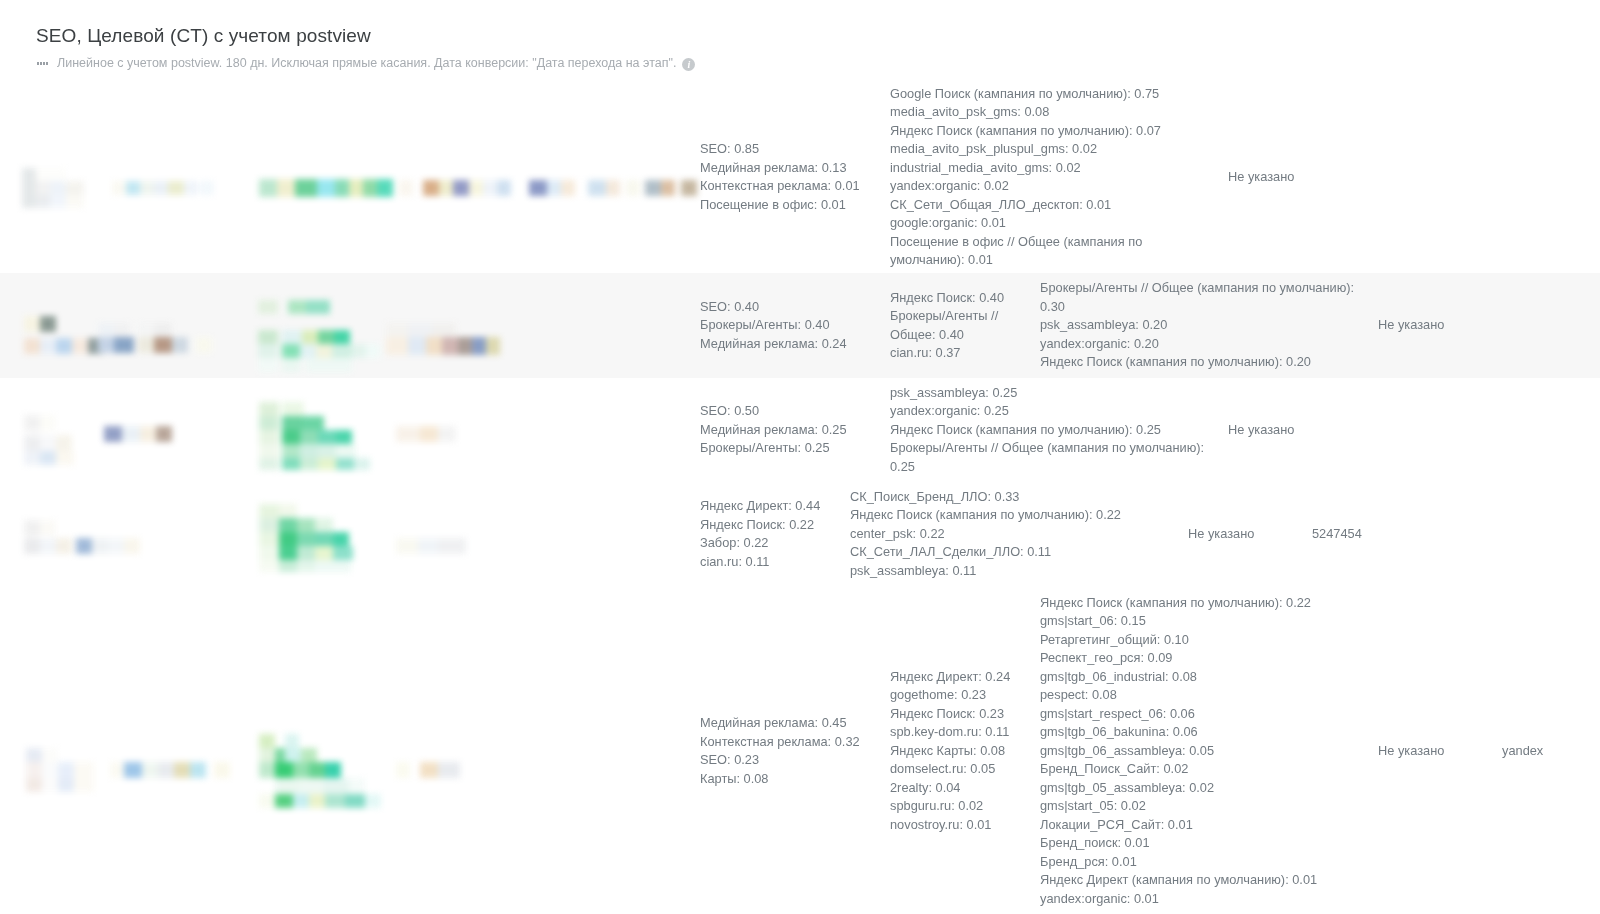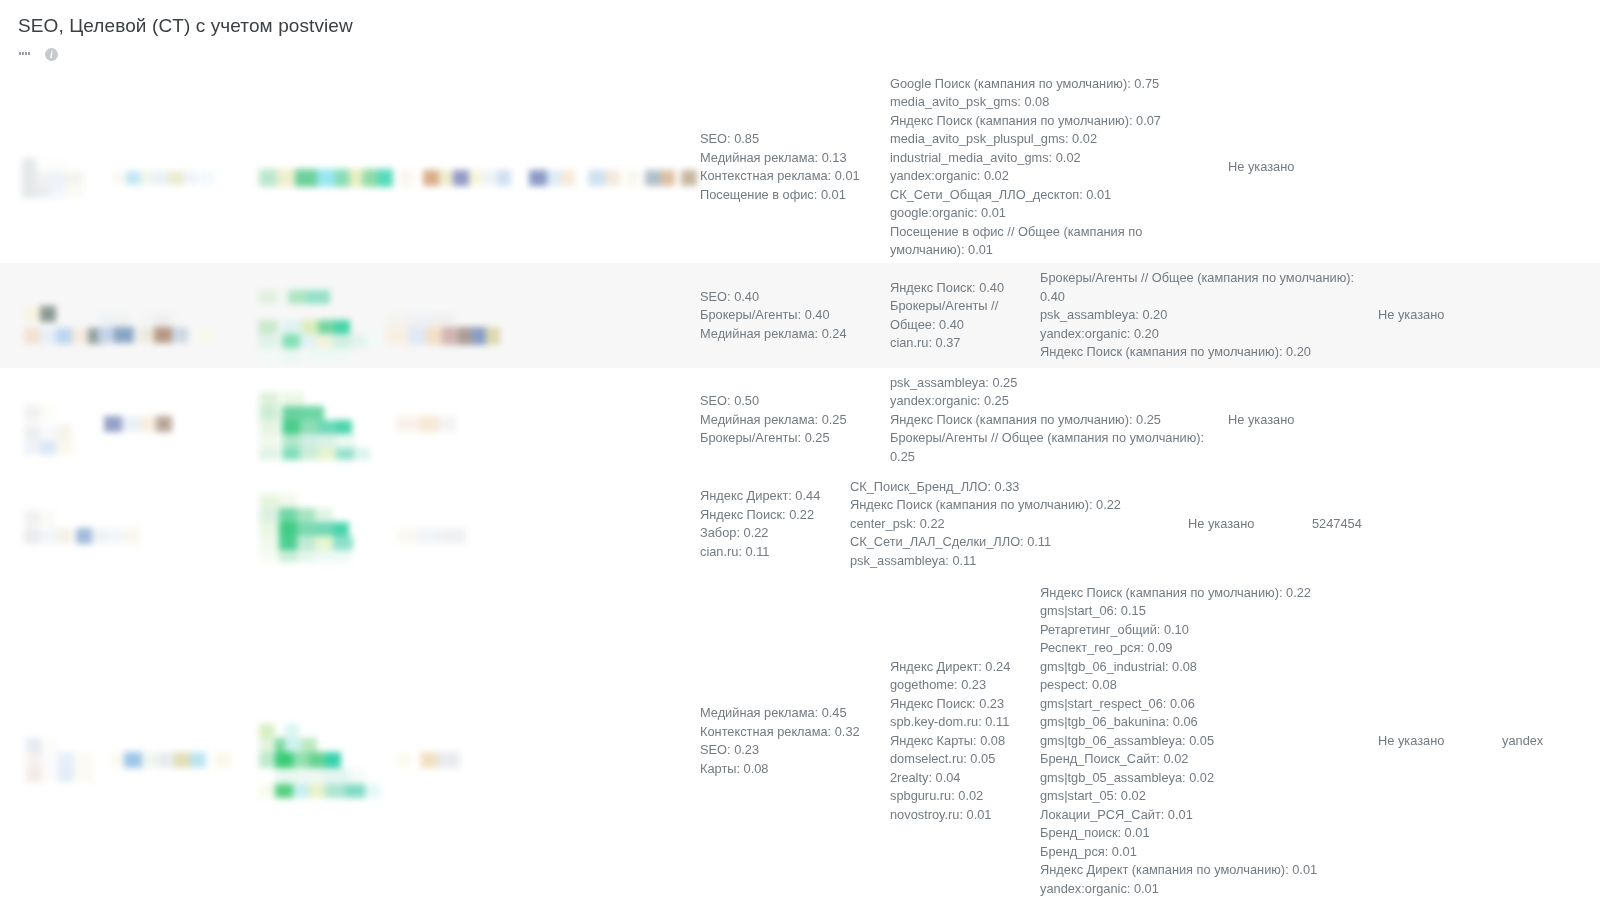--- a/index.html
+++ b/index.html
@@ -7,21 +7,21 @@
   html, body {
     margin: 0; padding: 0;
     width: 1600px; height: 914px;
     background: #ffffff;
     font-family: "Liberation Sans", sans-serif;
     -webkit-font-smoothing: antialiased;
   }
   #page { position: relative; width: 1600px; height: 914px; overflow: hidden; background: #fff; }
 
   
-  .header { padding: 14px 0 0 18px; }
+  .header { padding: 14px 0 0 36px; margin-top: 10px; }
   .title {
     font-size: 19px;
     color: #3c4043;
     font-weight: 400;
     letter-spacing: .1px;
     line-height: 24px;
     margin: 0;
   }
   .subtitle-row {
     display: flex;
@@ -119,20 +119,21 @@
 
   <div class="header">
     <div class="title">SEO, Целевой (CT) с учетом postview</div>
     <div class="subtitle-row">
       <span class="dots-icon">
         <i></i>
           <i></i>
           <i></i>
           <i></i>
       </span>
+      <span class="subtitle">Линейное с учетом postview. 180 дн. Исключая прямые касания. Дата конверсии: "Дата перехода на этап".</span>
       <span class="info-icon">i</span>
     </div>
   </div>
 
   <div class="table">
 
     <div class="row" style="height:192px;">
       <div class="cell cell-redacted">
         <div class="blur-layer" style="left: 0px; top: 79px; width: 709px; height: 56px;">
             <span class="blk" style="left: 22px; top: 8px; width: 14px; height: 40px; background: rgb(227, 231, 232);"></span>
@@ -243,21 +244,21 @@
             <span class="blk" style="left: 472px; top: 45px; width: 14px; height: 18px; background: rgb(132, 154, 196);"></span>
             <span class="blk" style="left: 486px; top: 45px; width: 14px; height: 18px; background: rgb(220, 216, 174);"></span>
           </div>
       </div>
       <div class="cell cell-text col-a cell-mid">SEO: 0.40
 Брокеры/Агенты: 0.40
 Медийная реклама: 0.24</div>
       <div class="cell cell-text col-b cell-mid">Яндекс Поиск: 0.40
 Брокеры/Агенты // Общее: 0.40
 cian.ru: 0.37</div>
-      <div class="cell cell-text col-c cell-mid">Брокеры/Агенты // Общее (кампания по умолчанию): 0.40
+      <div class="cell cell-text col-c cell-mid">Брокеры/Агенты // Общее (кампания по умолчанию): 0.30
 psk_assambleya: 0.20
 yandex:organic: 0.20
 Яндекс Поиск (кампания по умолчанию): 0.20</div>
       <div class="cell cell-text col-d cell-mid">Не указано</div>
       <div class="cell cell-text col-e cell-mid"></div>
     </div>
 
     <div class="row" style="height:104px;">
       <div class="cell cell-redacted">
         <div class="blur-layer" style="left: 0px; top: 16px; width: 468px; height: 84px;">

